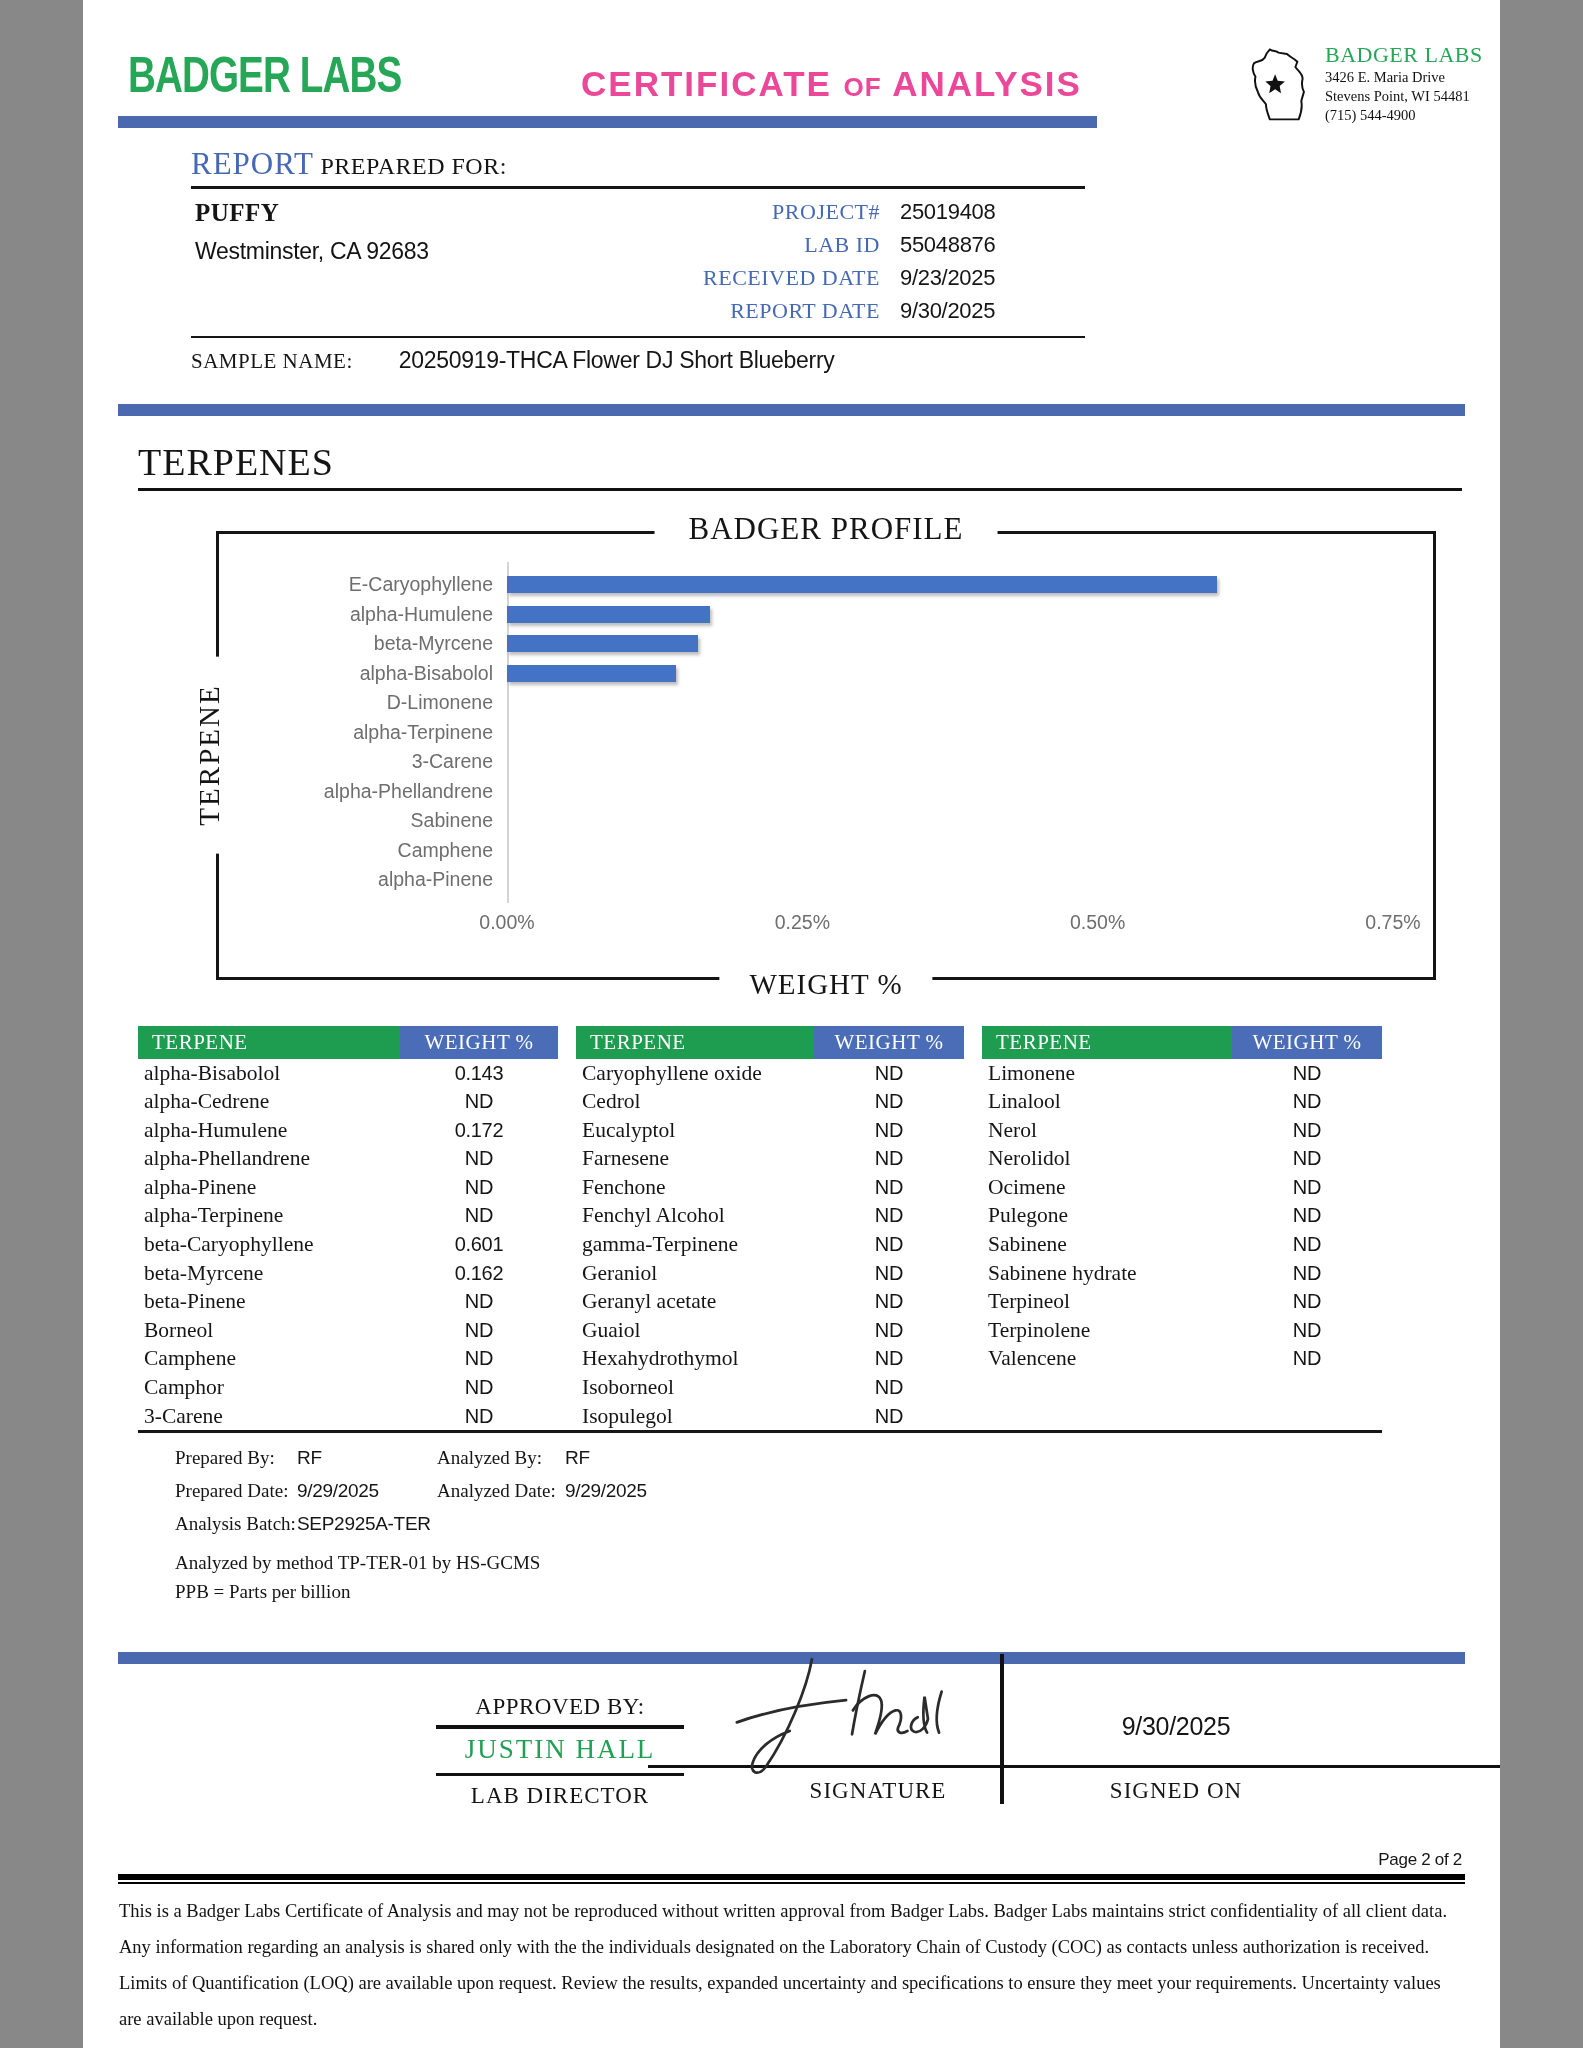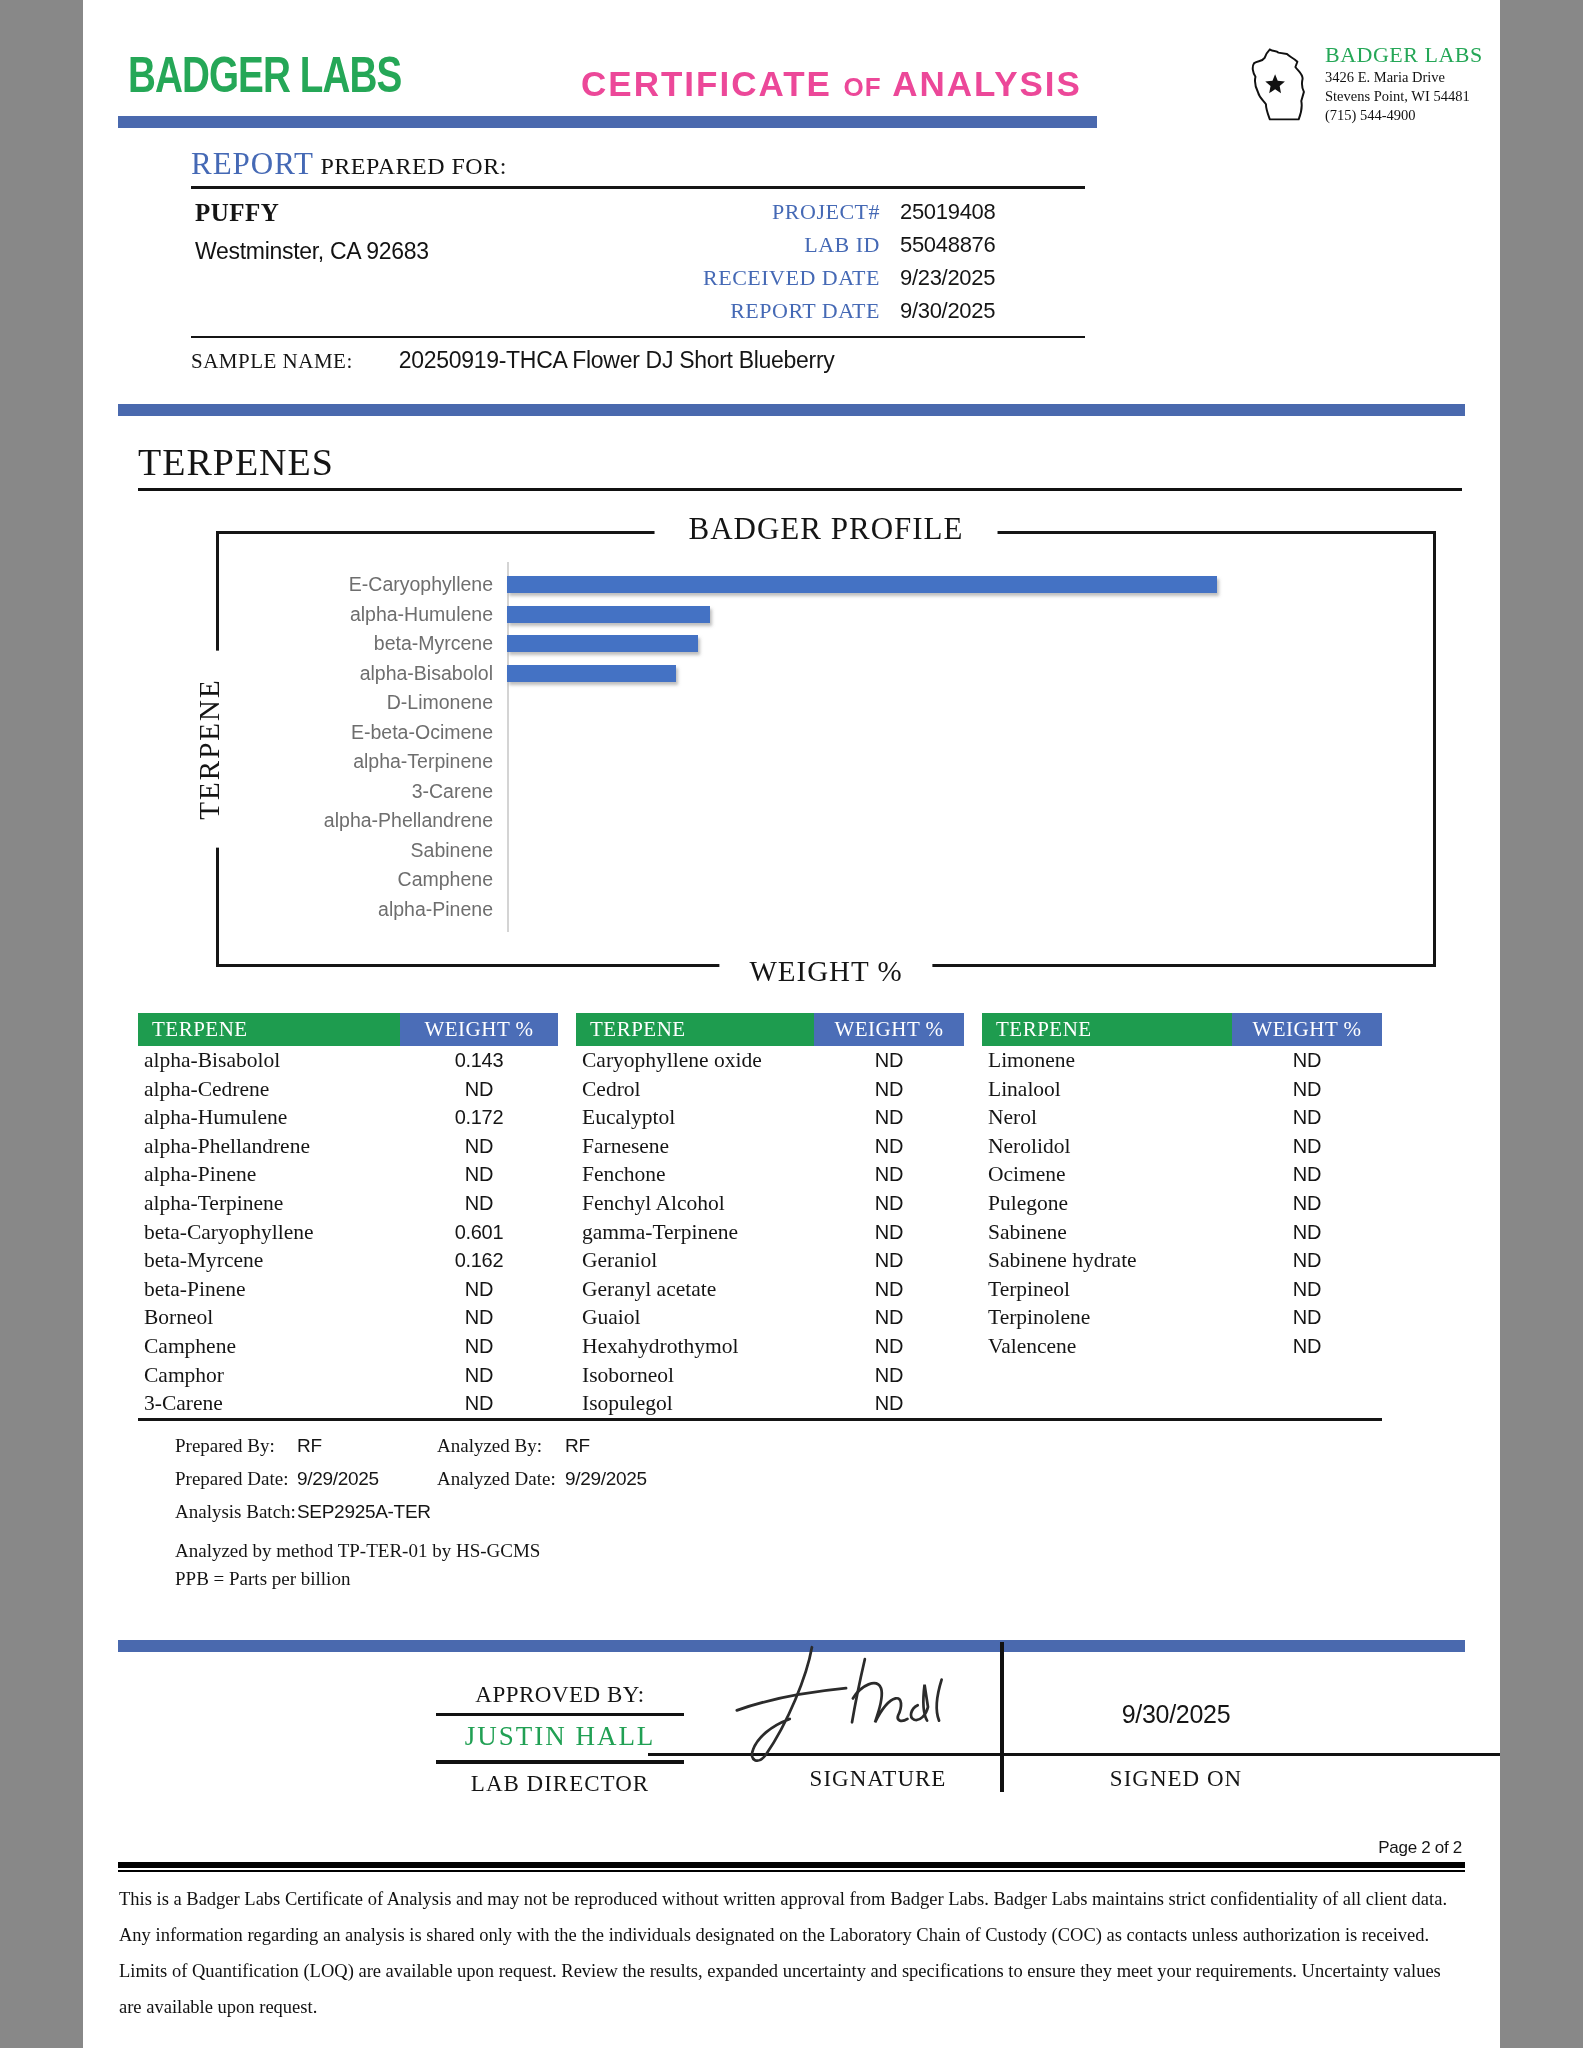--- a/index.html
+++ b/index.html
@@ -242,24 +242,20 @@
             <div class="clabel">alpha-Bisabolol</div>
             <div class="ctrack">
               <div class="cbar" style="width: 19.0667%; background: rgb(68, 114, 196);"></div>
             </div>
           </div>
           <div class="crow">
             <div class="clabel">D-Limonene</div>
             <div class="ctrack"></div>
           </div>
           <div class="crow">
-            <div class="clabel">E-beta-Ocimene</div>
-            <div class="ctrack"></div>
-          </div>
-          <div class="crow">
             <div class="clabel">alpha-Terpinene</div>
             <div class="ctrack"></div>
           </div>
           <div class="crow">
             <div class="clabel">3-Carene</div>
             <div class="ctrack"></div>
           </div>
           <div class="crow">
             <div class="clabel">alpha-Phellandrene</div>
             <div class="ctrack"></div>
@@ -269,20 +265,26 @@
             <div class="ctrack"></div>
           </div>
           <div class="crow">
             <div class="clabel">Camphene</div>
             <div class="ctrack"></div>
           </div>
           <div class="crow">
             <div class="clabel">alpha-Pinene</div>
             <div class="ctrack"></div>
           </div>
+        </div>
+      <div class="chart-xticks" id="chart-xticks">
+          <span class="xtick" style="left: 0%;">0.00%</span>
+          <span class="xtick" style="left: 33.3333%;">0.25%</span>
+          <span class="xtick" style="left: 66.6667%;">0.50%</span>
+          <span class="xtick" style="left: 100%;">0.75%</span>
         </div>
     </div>
   </section>
 
   <section class="table-wrap">
     <div class="tgrid" id="tgrid">
         <div class="th-name">TERPENE</div>
         <div class="th-val">WEIGHT %</div>
         <div class="th-gap"></div>
         <div class="th-name">TERPENE</div>

